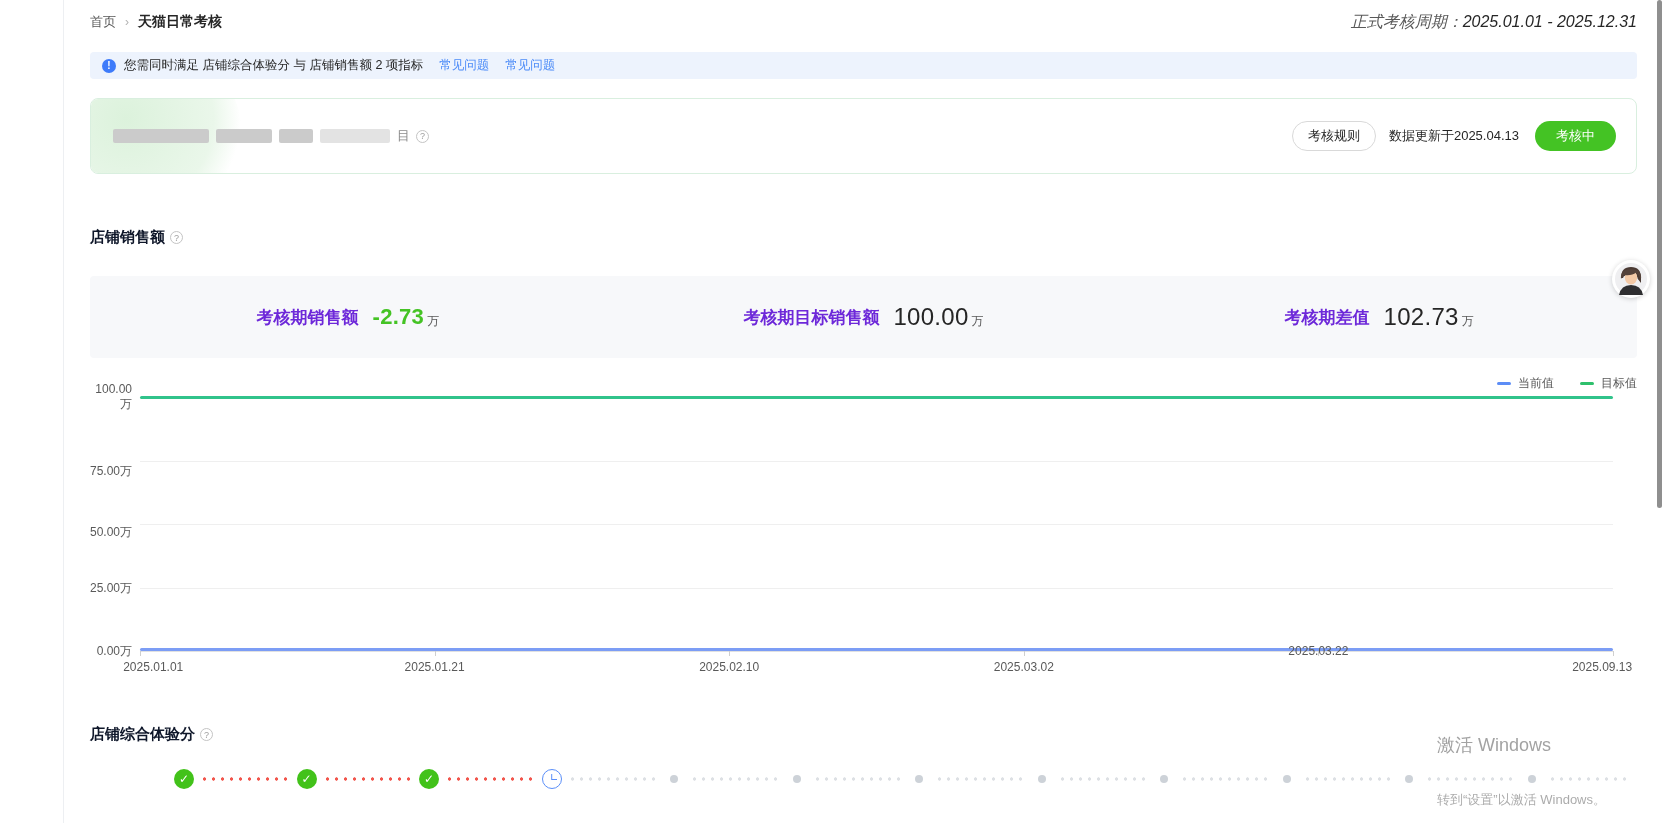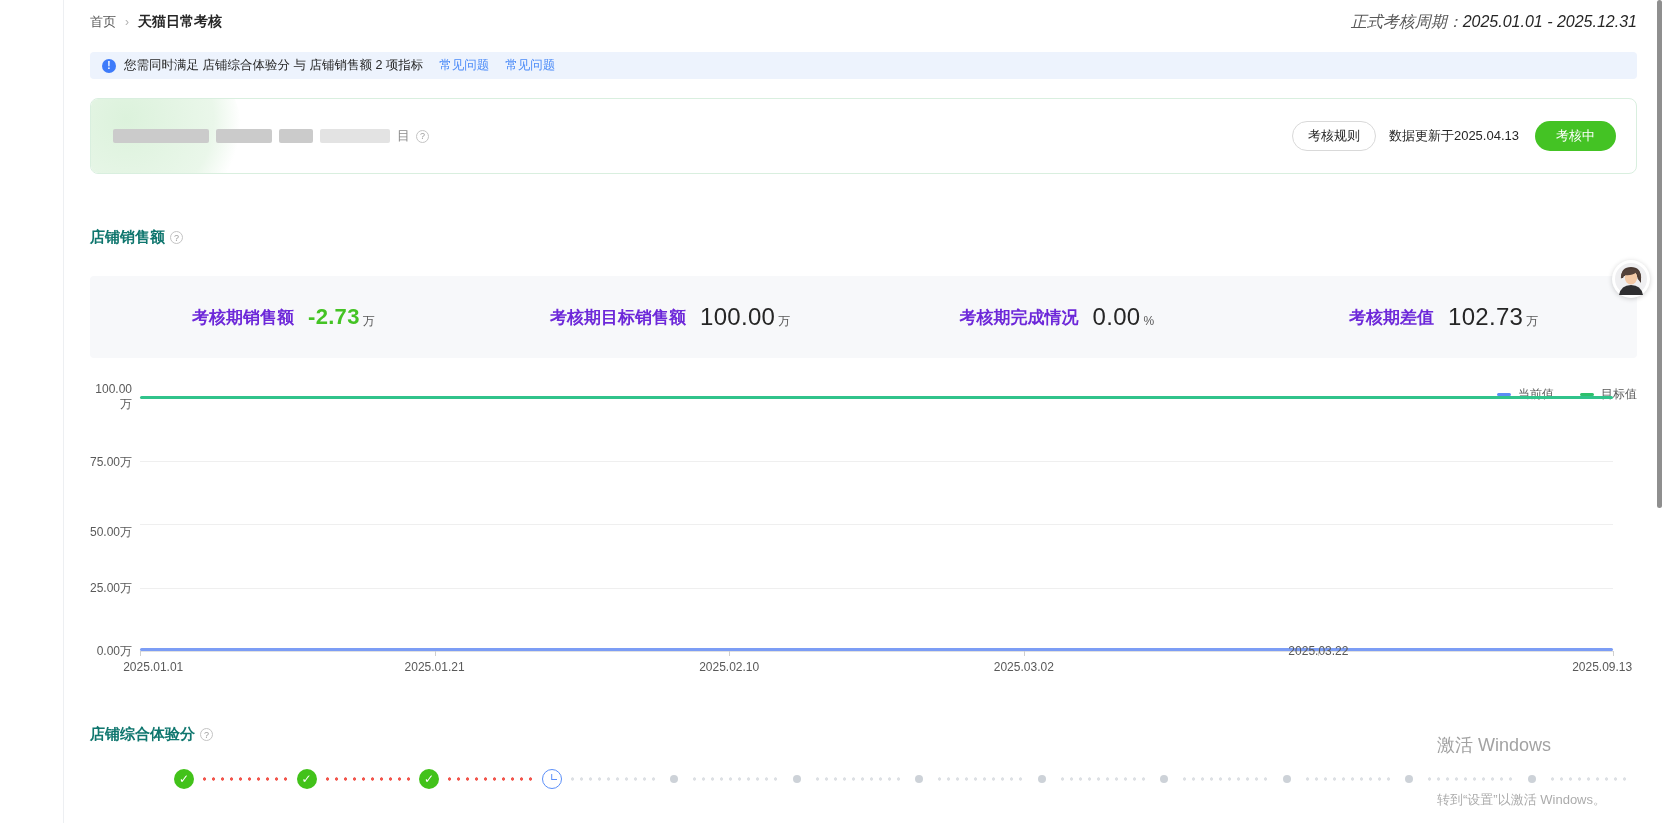--- a/index.html
+++ b/index.html
@@ -42,39 +42,39 @@
                font-size:9px; display:inline-flex; align-items:center; justify-content:center; cursor:pointer; }
   .shop-right { margin-left:auto; margin-right:20px; display:flex; align-items:center; position:relative; }
   .btn-prev { border:1px solid #D9D9D9; border-radius:15px; background:#fff; padding:5px 15px;
               font-size:13px; color:#262626; cursor:pointer; }
   .updated { font-size:13px; color:#262626; margin-left:13px; }
   .btn-status { margin-left:16px; background:#44C324; color:#fff; border:none; border-radius:15px;
                 padding:6px 21px; font-size:13px; }
 
   
   .sec-head { display:flex; align-items:center; }
-  .sec-title { font-size:15px; font-weight:700; color:#0f766e; }
+  .sec-title { font-size:15px; font-weight:700; color:#0f172a; }
   .sec-head .help-icon { margin-left:5px; }
   #sales-head { left:90px; top:228px; }
   #exp-head   { left:90px; top:725px; }
 
   
   .stats { left:90px; top:276px; width:1547px; height:82px; background:#F7F8FA; border-radius:4px; display:flex; }
   .stat { flex:1; display:flex; align-items:center; justify-content:center; }
   .stat-label { font-size:17px; color:#6d28d9; margin-right:14px;font-weight:bold; }
   .stat-value { font-size:24px; color:#262626; letter-spacing:.3px; }
   .stat.hl .stat-value { color:#44C324; font-weight:700; font-size:22px; }
   .stat-unit { font-size:12px; color:#595959; margin-left:3px; align-self:center; padding-top:8px; }
 
   
   .avatar { left:1612px; top:260px; width:38px; height:38px; border-radius:50%; background:#fff;
             box-shadow:0 1px 5px rgba(0,0,0,.18); display:flex; align-items:center; justify-content:center; cursor:pointer; }
 
   
-  .legend { left:90px; top:386px; width:1547px; display:flex; justify-content:flex-end; gap:26px; }
+  .legend { left:90px; top:375px; width:1547px; display:flex; justify-content:flex-end; gap:26px; }
   .leg-item { display:flex; align-items:center; gap:7px; font-size:12px; color:#595959; cursor:pointer; }
   .leg-dash { width:14px; height:3px; border-radius:1.5px; }
 
   
   #chart { left:90px; top:390px; width:1547px; height:295px; }
   .grid-line { position:absolute; height:1px; background:#EFEFEF; }
   .grid-line.axis { background:#E1E1E1; }
   .ytick { position:absolute; font-size:12px; color:#595959; width:44px; text-align:right; transform:translateY(-50%); }
   .series-line { position:absolute; height:3px; border-radius:2px; }
   .xtick-mark { position:absolute; width:1px; height:5px; background:#CFCFCF; }
@@ -152,25 +152,20 @@
         <span class="stat-label">考核期销售额</span>
         <span class="stat-value">-2.73</span>
         <span class="stat-unit">万</span>
       </div>
       <div class="stat">
         <span class="stat-label">考核期目标销售额</span>
         <span class="stat-value">100.00</span>
         <span class="stat-unit">万</span>
       </div>
       <div class="stat">
-        <span class="stat-label">考核期完成情况</span>
-        <span class="stat-value">0.00</span>
-        <span class="stat-unit">%</span>
-      </div>
-      <div class="stat">
         <span class="stat-label">考核期差值</span>
         <span class="stat-value">102.73</span>
         <span class="stat-unit">万</span>
       </div>
     </div>
 
   <div class="abs avatar">
     <svg width="32" height="32" viewBox="0 0 32 32">
       <circle cx="16" cy="16" r="16" fill="#EFEFF1"></circle>
       <path d="M6 15 Q6 4 16 4 Q26 4 26 15 L26 20 Q22 16 21 11 Q18 14 11 13 Q9 12 8 15 Z" fill="#4A3A33"></path>
@@ -187,21 +182,21 @@
       </span>
       <span class="leg-item">
         <span class="leg-dash" style="background: rgb(46, 192, 108);"></span>
         <span>目标值</span>
       </span>
     </div>
 
   <div class="abs" id="chart">
       <div class="ytick" style="left: -2px; top: 7px;">100.00万</div>
       <div class="grid-line" style="left: 50px; top: 70.5px; width: 1473px;"></div>
-      <div class="ytick" style="left: -2px; top: 72px;">75.00万</div>
+      <div class="ytick" style="left: -2px; top: 81px;">75.00万</div>
       <div class="grid-line" style="left: 50px; top: 134px; width: 1473px;"></div>
       <div class="ytick" style="left: -2px; top: 134px; margin-top: 8px;">50.00万</div>
       <div class="grid-line" style="left: 50px; top: 197.5px; width: 1473px;"></div>
       <div class="ytick" style="left: -2px; top: 197.5px;">25.00万</div>
       <div class="grid-line axis" style="left: 50px; top: 261px; width: 1473px;"></div>
       <div class="ytick" style="left: -2px; top: 261px;">0.00万</div>
       <div class="series-line" style="left: 50px; top: 257.5px; width: 1473px; background: rgb(124, 157, 245);"></div>
       <div class="series-line" style="left: 50px; top: 5.5px; width: 1473px; background: rgb(49, 195, 139);"></div>
       <div class="xtick-mark" style="left: 50px; top: 261px;"></div>
       <div class="xtick" style="left: 50px; top: 270px; transform: translateX(-28%);">2025.01.01</div>

